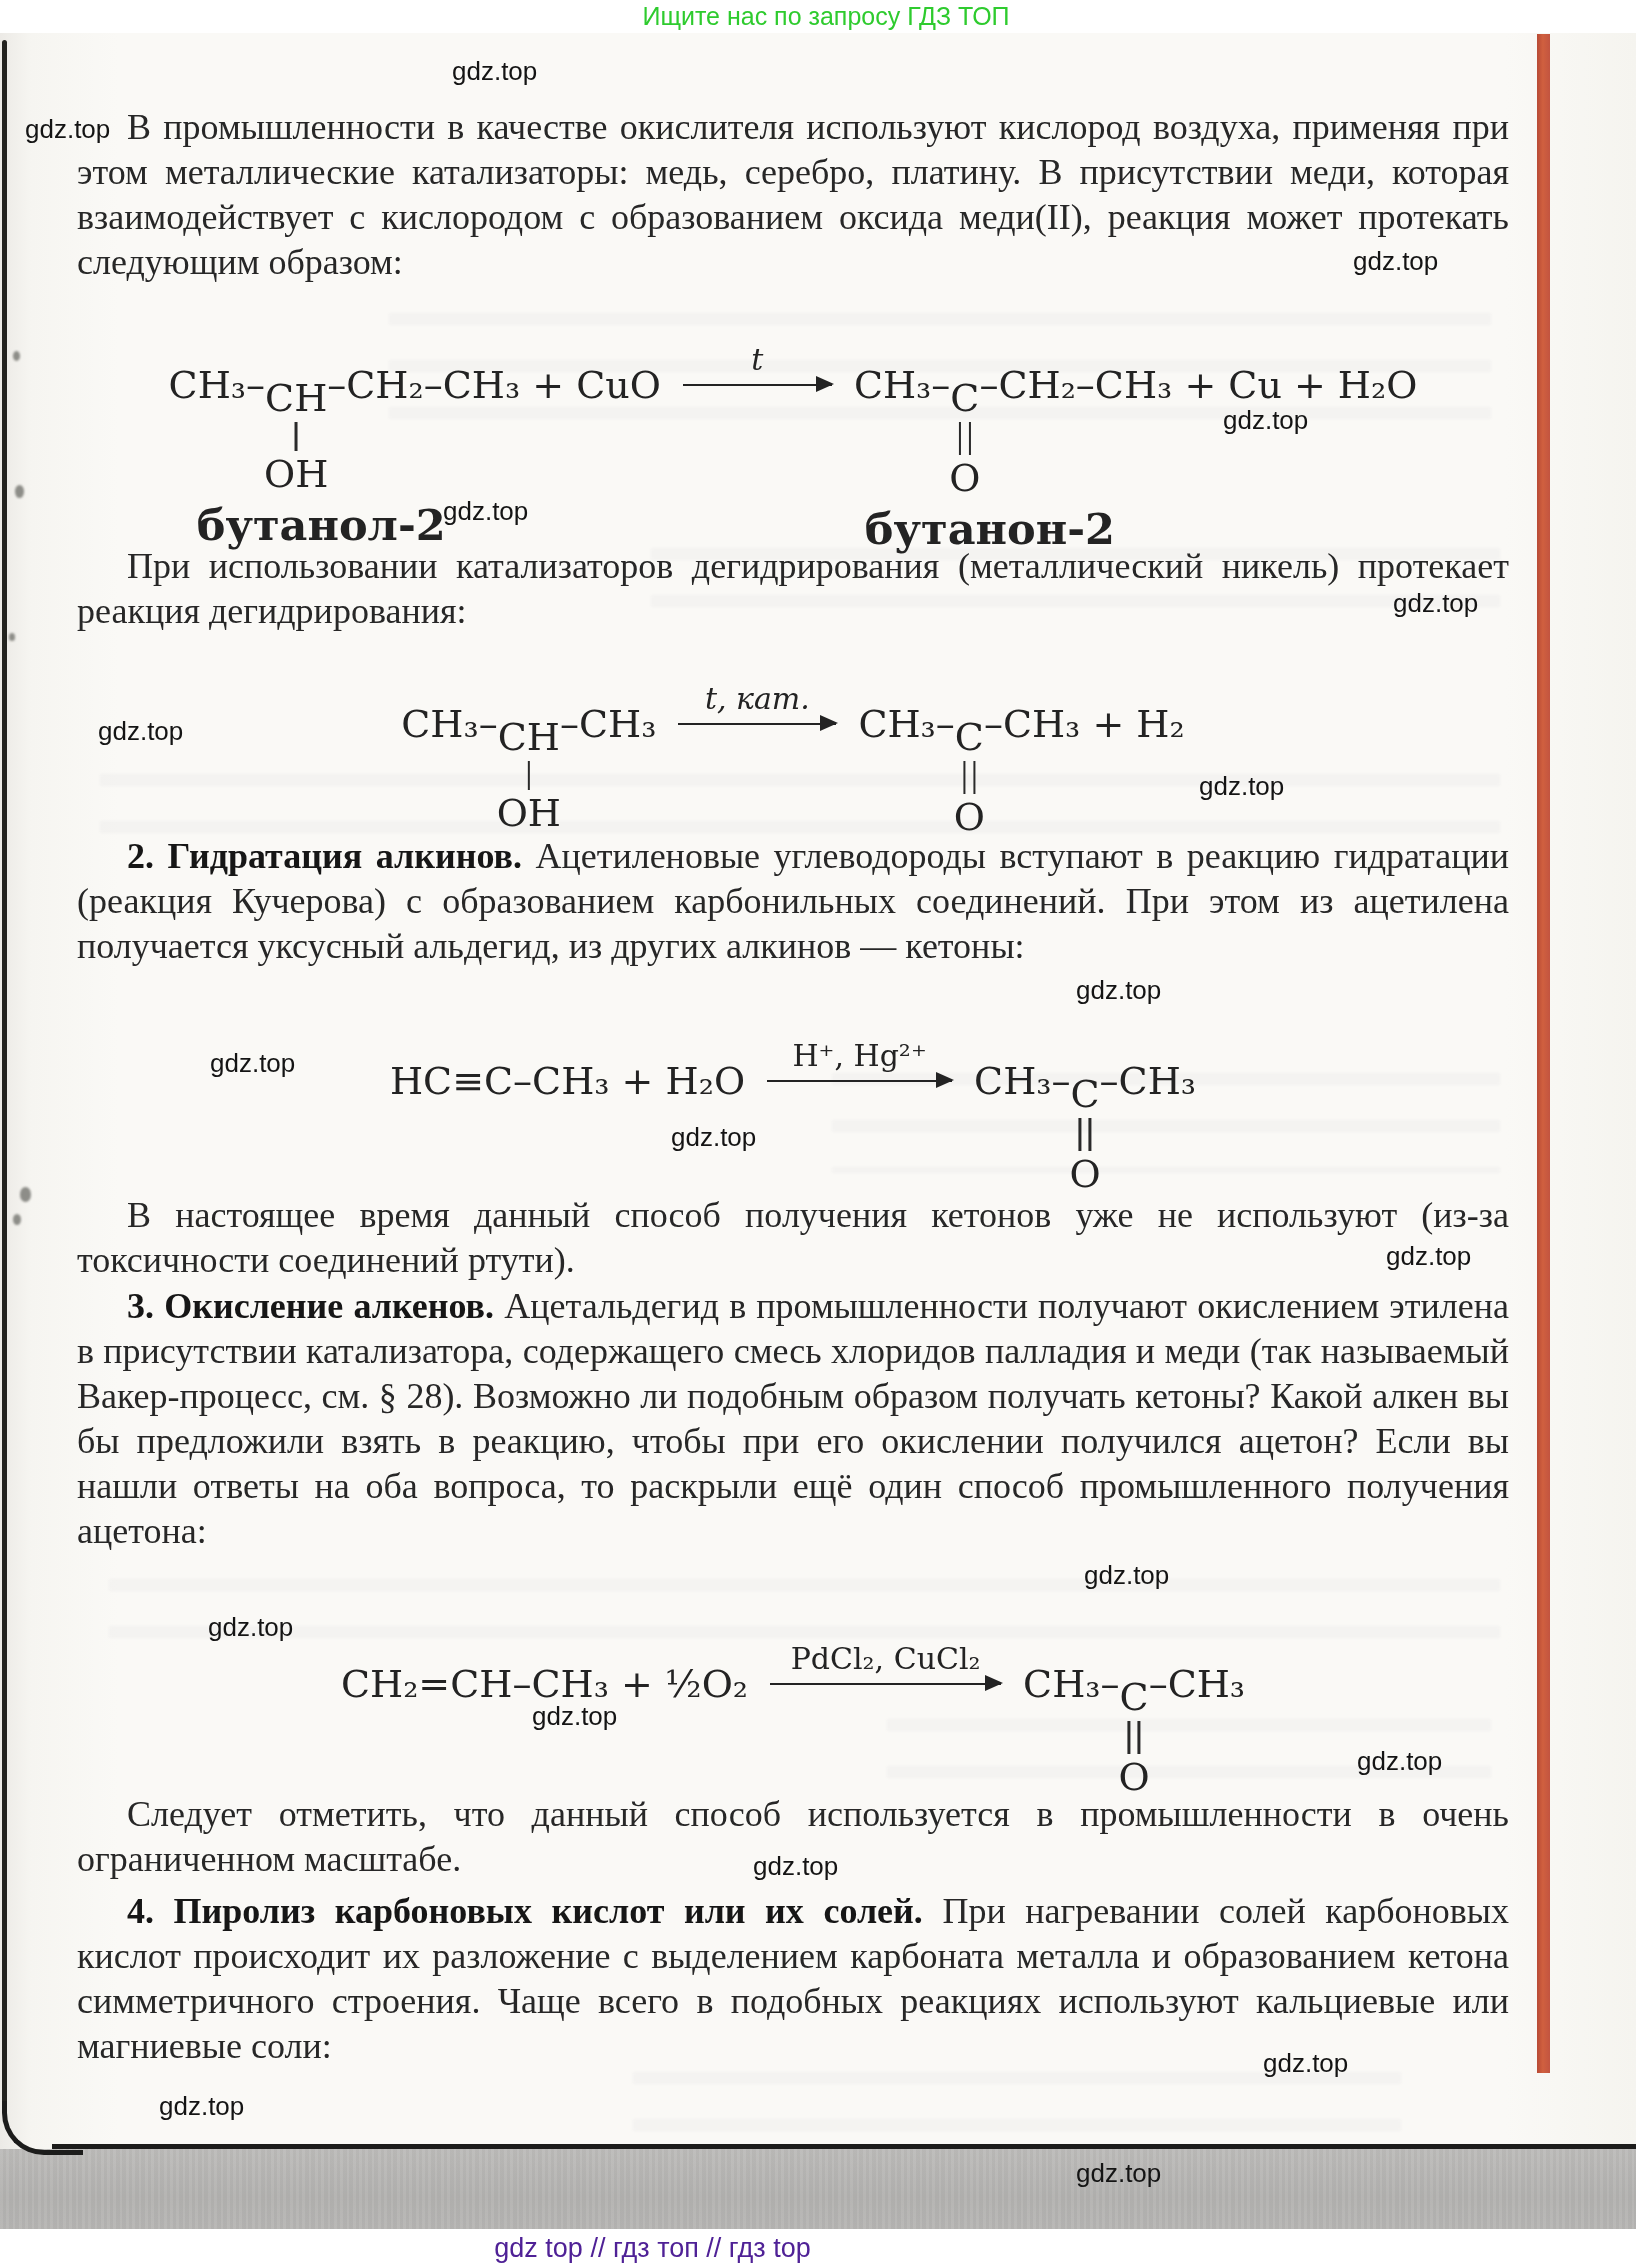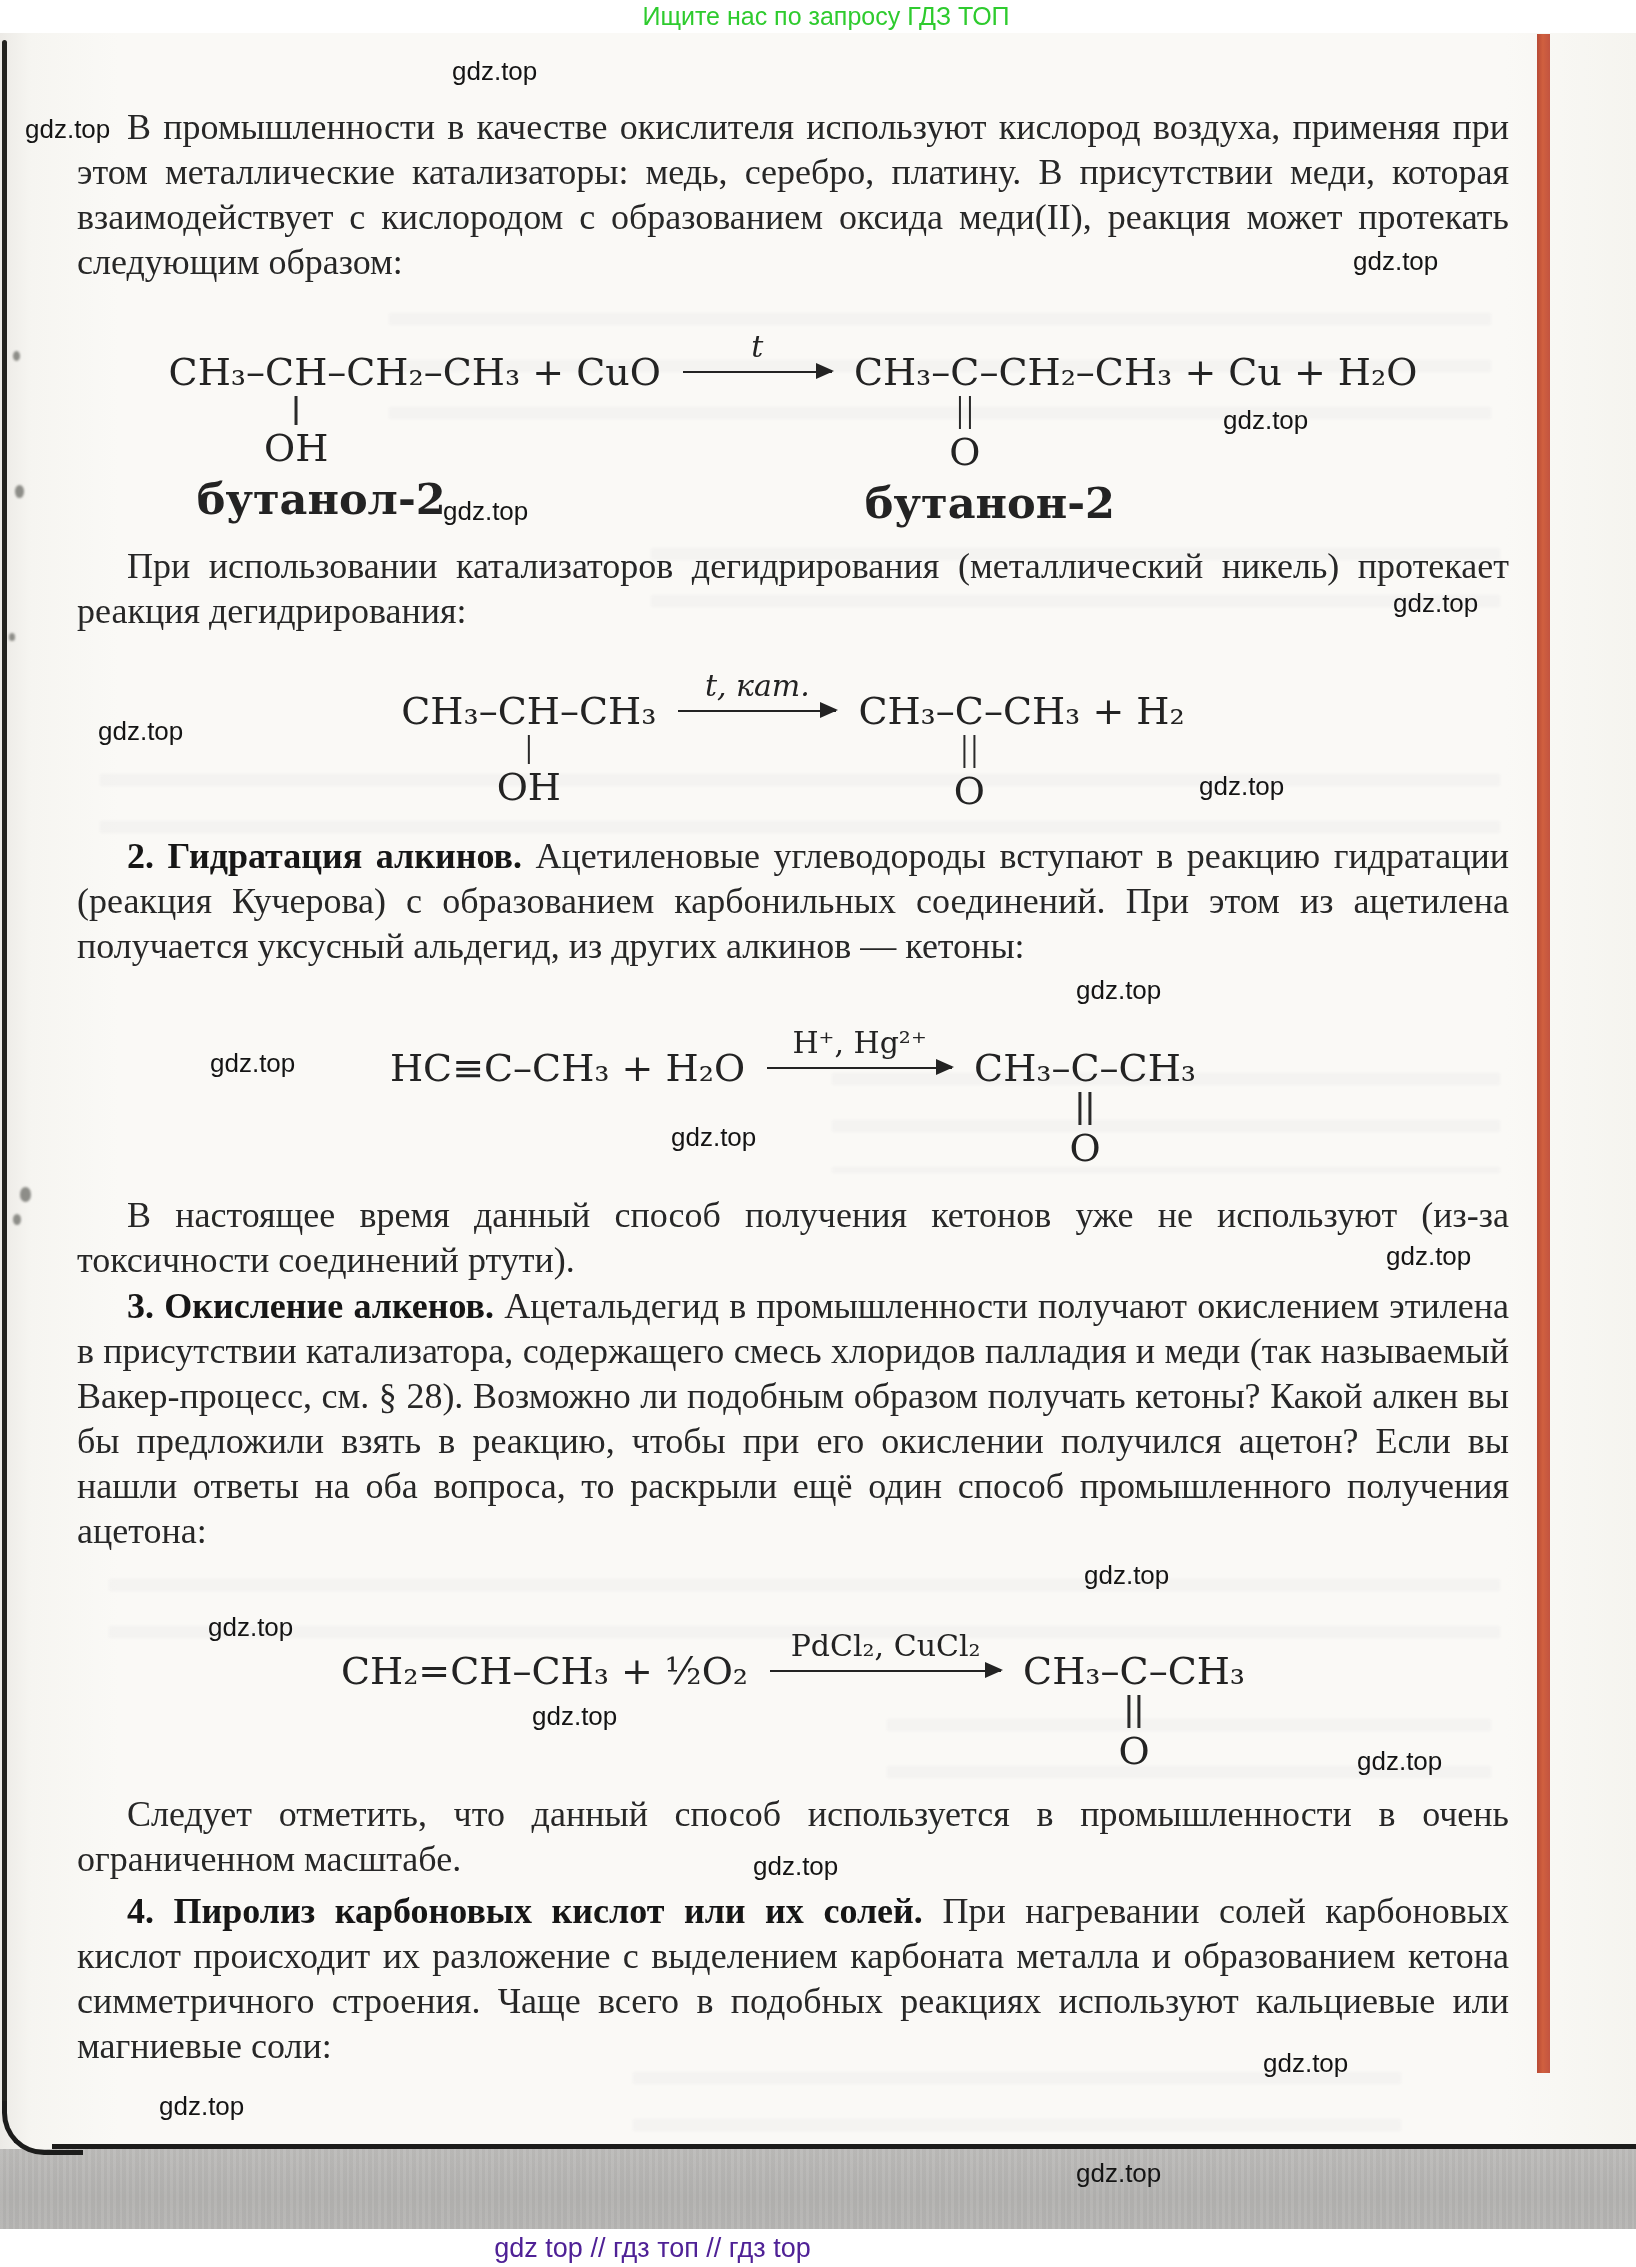--- a/index.html
+++ b/index.html
@@ -44,21 +44,21 @@
     font-size:36px;line-height:45px;text-align:justify;text-indent:50px;color:#272727;}
   .para .lead{font-weight:700;color:#161616;}
   #p-intro{top:105px;} #p-dehydro{top:544px;} #p-s2{top:834px;} #p-mercury{top:1193px;}
   #p-s3{top:1284px;font-family:Liberation Serif, serif;} #p-note{top:1792px;} #p-s4{top:1889px;}
 
   
   .eq{position:absolute;left:77px;width:1432px;display:flex;justify-content:center;align-items:center;
     font-family:"DejaVu Serif",serif;font-size:38px;color:#232323;white-space:nowrap;z-index:3;}
   #eq1{top:353px;} #eq2{top:692px;} #eq3{top:1049px;} #eq4{top:1652px;}
   .tok{line-height:1;display:inline-block;}
-  .attach{position:relative;}
+  .attach{position:relative;margin-top:26px;}
   .down{position:absolute;top:100%;left:50%;transform:translateX(-50%);
     display:flex;flex-direction:column;align-items:center;margin-top:1.8px;}
   .bond-single{width:2.7px;height:29px;background:#2a2a2a;margin:3.6px 0;}
   .bond-double{display:flex;gap:7.2px;margin:3.6px 0;}
   .bond-double i{display:block;width:2.7px;height:33px;background:#2a2a2a;}
   .dlabel{font-size:38px;line-height:1;}
   .slabel{font-size:43px;margin-top:11px;white-space:nowrap;transform:translateX(25px);font-weight:bold;}
   .arrow{position:relative;align-self:center;height:2.7px;background:#232323;margin:0 22px;flex:0 0 auto;}
   .arrow::after{content:"";position:absolute;right:-1.8px;top:-7.2px;width:0;height:0;
     border-left:18px solid #232323;border-top:8.1px solid transparent;border-bottom:8.1px solid transparent;}

